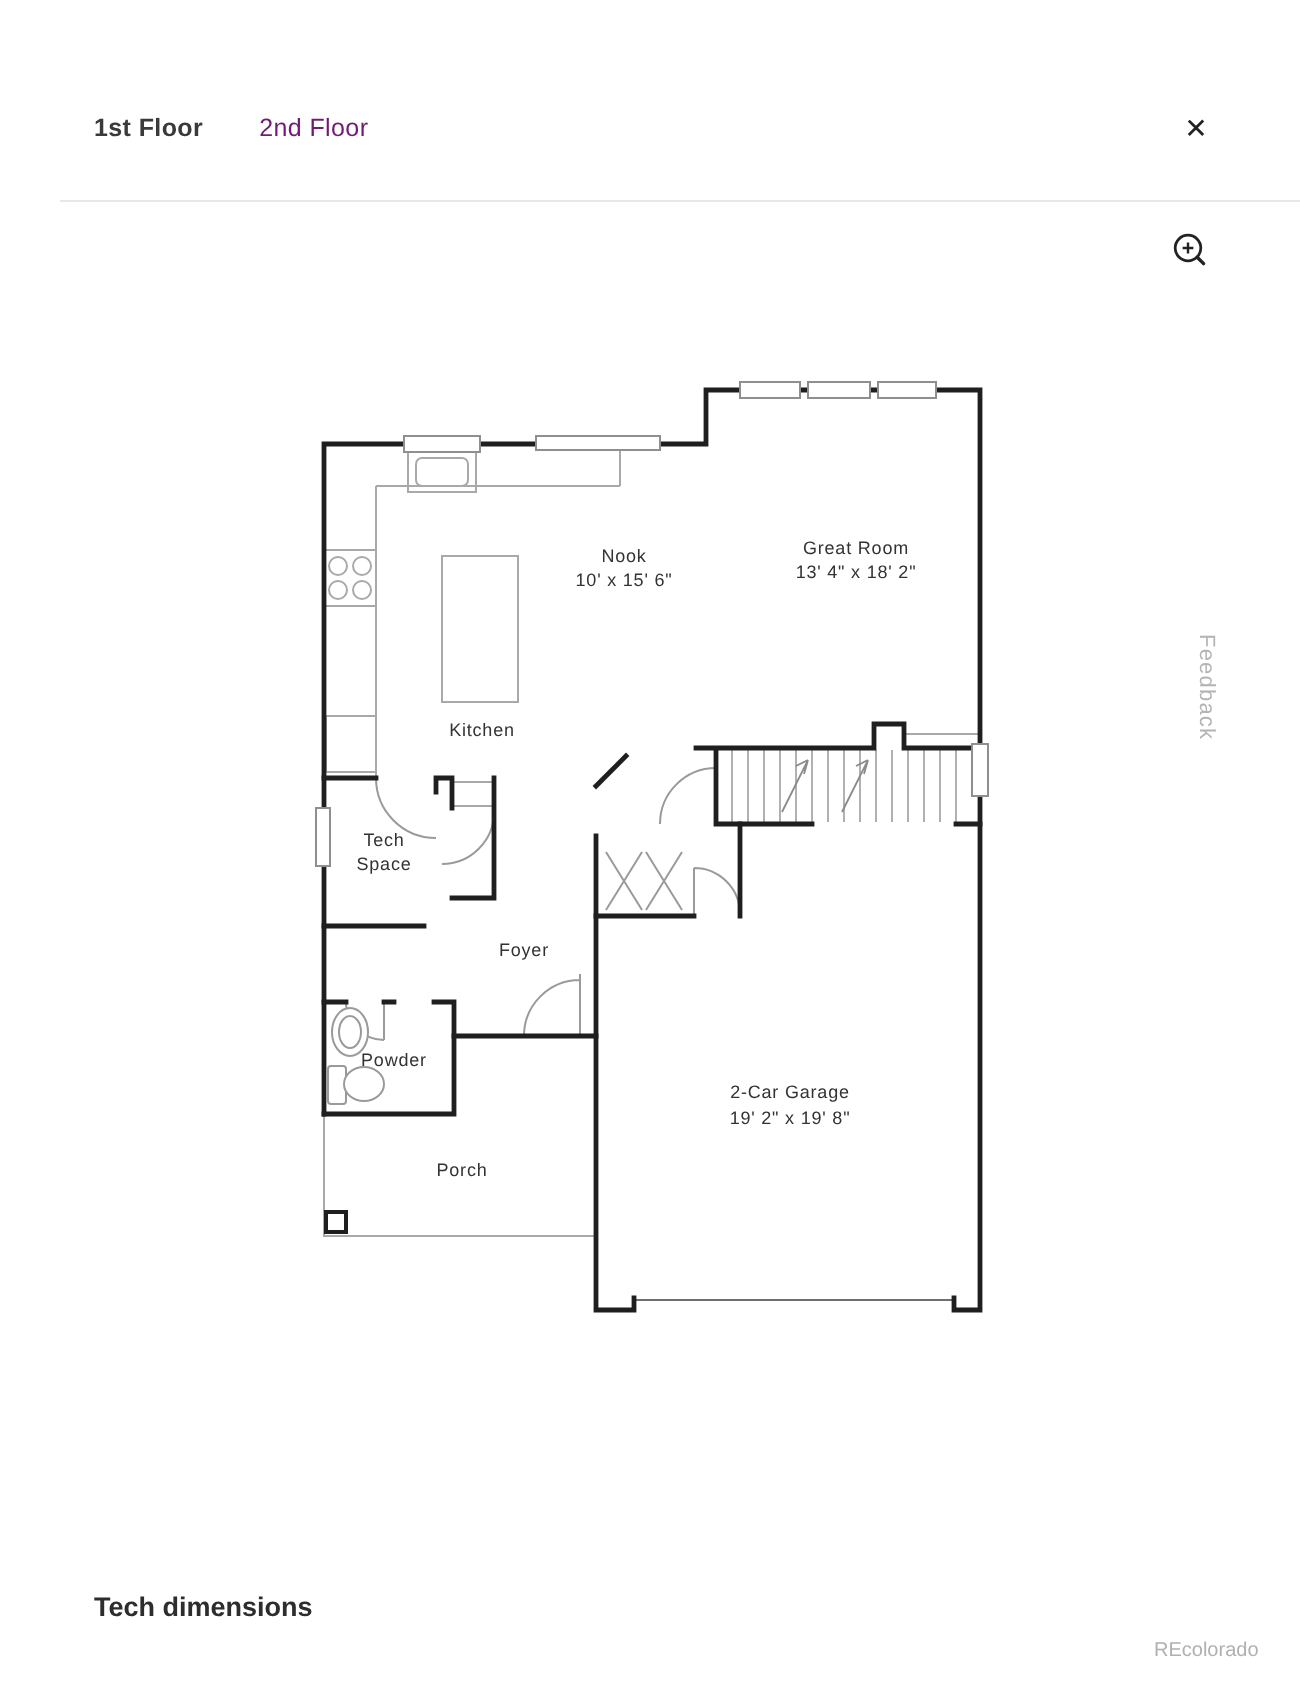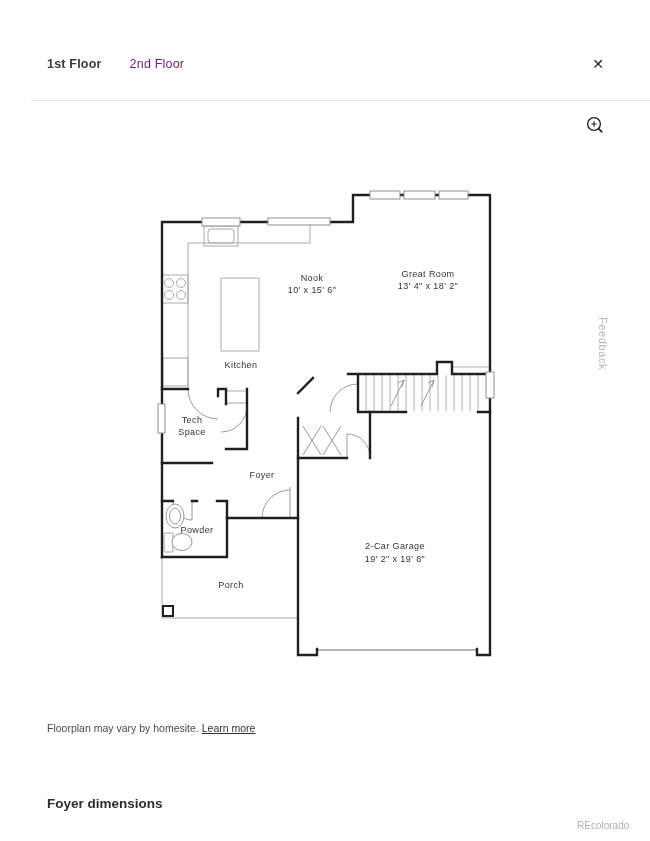--- a/index.html
+++ b/index.html
@@ -143,21 +143,18 @@
     <text class="plan-label" x="192" y="435">Space</text>
     <text class="plan-label" x="262" y="478">Foyer</text>
     <text class="plan-label" x="197" y="533">Powder</text>
     <text class="plan-label" x="231" y="588">Porch</text>
     <text class="plan-label" x="395" y="549">2-Car Garage</text>
     <text class="plan-label" x="395" y="562">19' 2" x 19' 8"</text>
   </svg>
 
   <div class="feedback">Feedback</div>
 
-  <div class="disclaimer">
-    <span>Floorplan may vary by homesite.</span><span class="learn">Learn more</span>
-  </div>
 
-  <button class="show-dims">Foyer dimensions</button>
+  <button class="show-dims">Tech dimensions</button>
 
   <div class="watermark">REcolorado</div>
 
 </div>
 
 </body></html>

